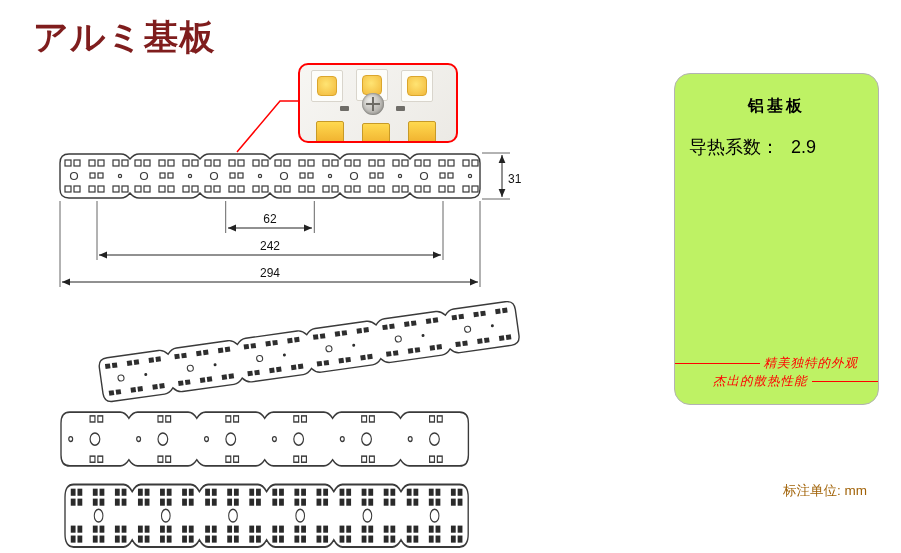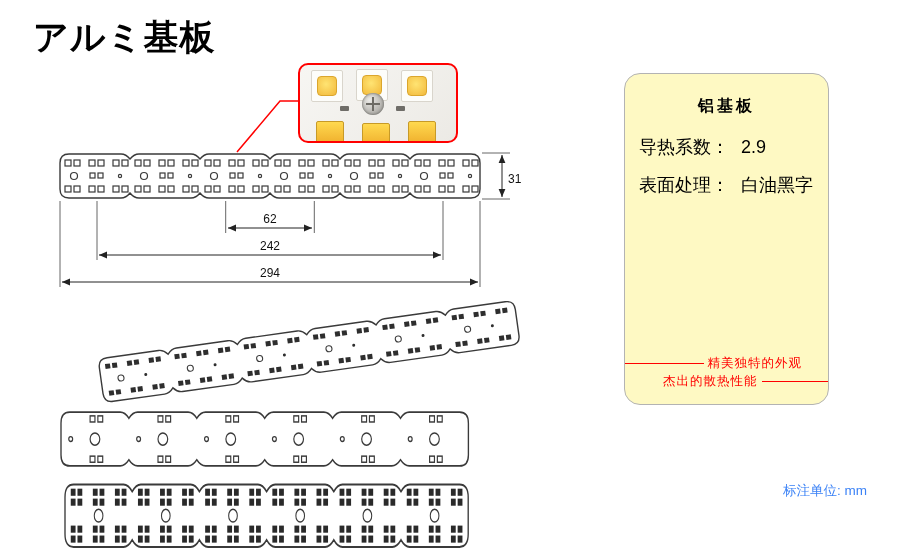--- a/index.html
+++ b/index.html
@@ -2,21 +2,21 @@
 <html><head>
 <meta charset="utf-8">
 <style>
   html,body{margin:0;padding:0;background:#fff;}
   body{font-family:"Liberation Sans","DejaVu Sans",sans-serif;}
   .canvas{position:relative;width:901px;height:553px;background:#fff;overflow:hidden;}
 
   .defs-svg{position:absolute;width:0;height:0;}
 
   .title{position:absolute;left:33px;top:14px;margin:0;font-size:35px;font-weight:800;
-         color:#000000;letter-spacing:1px;}
+         color:#7f1d1d;letter-spacing:1px;}
 
   
   .v1{position:absolute;left:52px;top:149px;}
   .v2{position:absolute;left:88px;top:298px;}
   .v3{position:absolute;left:58px;top:408px;}
   .v4{position:absolute;left:62px;top:481px;}
 
   .dim-text{font-size:12px;fill:#111;font-family:"Liberation Sans",sans-serif;}
 
   
@@ -34,36 +34,36 @@
        background:linear-gradient(#ffd94f,#efae2c);border:1px solid #c79a27;}
   .screw{position:absolute;width:22px;height:22px;border-radius:50%;
        background:radial-gradient(circle at 35% 32%,#ecebe8,#96948e);
        box-shadow:inset 0 0 3px #5c5c58;}
   .screw::before,.screw::after{content:"";position:absolute;background:#6d6b65;left:50%;top:50%;}
   .screw::before{width:14px;height:2px;transform:translate(-50%,-50%);}
   .screw::after{width:2px;height:14px;transform:translate(-50%,-50%);}
   .resistor{position:absolute;width:9px;height:5px;background:#6f6d68;border-radius:1px;}
 
   
-  .card{position:absolute;left:624px;top:73px;width:203px;height:330px;
-        border:1.5px solid #b3b3b3;border-radius:16px;background:#fef9c3;}
+  .card{position:absolute;left:674px;top:73px;width:203px;height:330px;
+        border:1.5px solid #b3b3b3;border-radius:16px;background:#bef264;}
   .card-title{margin-top:22px;text-align:center;font-size:16px;font-weight:700;
         letter-spacing:3px;color:#000;}
   .spec-rows{margin-top:18px;}
   .spec-row{display:flex;align-items:baseline;padding:0 14px;margin-top:14px;font-size:18px;color:#000;}
   .spec-lbl{width:94px;}
   .spec-val{margin-left:8px;}
   .card-foot{position:absolute;left:0;right:0;bottom:14px;}
   .footline{display:flex;align-items:center;color:#ff0000;font-size:12.5px;line-height:18px;}
   .footline .rule{flex:1;border-top:1.5px solid #ff0000;height:0;}
   .footline .ftxt{padding:0 4px;white-space:nowrap;letter-spacing:1px;}
-  .f1{margin-right:22px;}
-  .f2{padding-left:34px;}
-
-  .unit{position:absolute;left:783px;top:482px;font-size:13.5px;color:#3b82f6;}
+  .f1{margin-right:16px;font-style:italic;}
+  .f2{padding-left:34px;font-style:italic;}
+
+  .unit{position:absolute;left:783px;top:482px;font-size:13.5px;color:#a16207;}
 </style>
 </head>
 <body>
 
 <div class="canvas">
 
   <svg class="defs-svg" aria-hidden="true">
     <defs>
       <path id="pcb-outline" fill="#ffffff" stroke="#3a3a3a" stroke-width="1.4" d="M0,10 Q0,1 9,1 L61,1 Q66,1 70,6 Q74,1 79,1 L131,1 Q136,1 140,6 Q144,1 149,1
            L201,1 Q206,1 210,6 Q214,1 219,1 L271,1 Q276,1 280,6 Q284,1 289,1
@@ -247,24 +247,20 @@
     </g>
   </svg>
 
   <div class="card">
     <div class="card-title">铝基板</div>
     <div class="spec-rows">
       <div class="spec-row">
         <span class="spec-lbl">导热系数：</span>
         <span class="spec-val">2.9</span>
       </div>
-      <div class="spec-row">
-        <span class="spec-lbl">表面处理：</span>
-        <span class="spec-val">白油黑字</span>
-      </div>
     </div>
     <div class="card-foot">
       <div class="footline f1">
         <span class="rule"></span>
         <span class="ftxt">精美独特的外观</span>
       </div>
       <div class="footline f2">
         <span class="ftxt">杰出的散热性能</span>
         <span class="rule"></span>
       </div>

